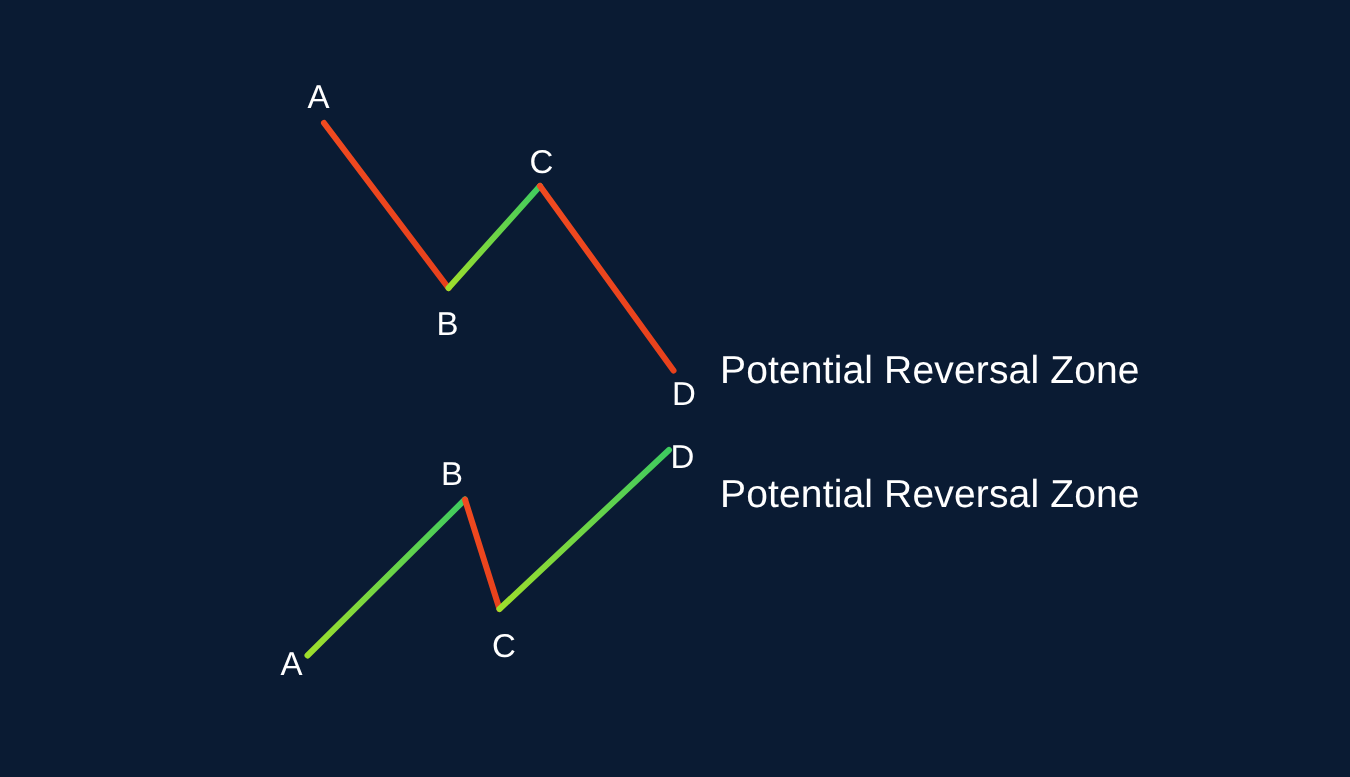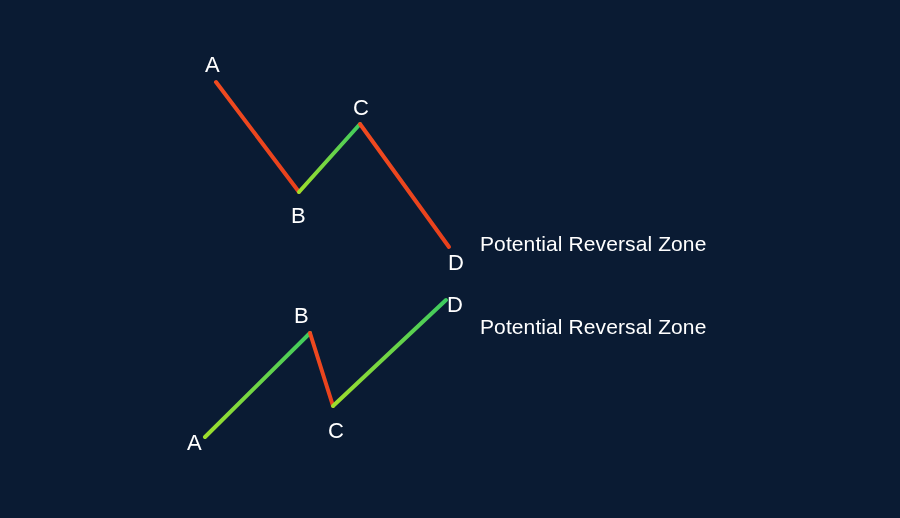--- a/index.html
+++ b/index.html
@@ -35,21 +35,21 @@
     font-weight: 400;
     line-height: 1;
     letter-spacing: 0.2px;
     white-space: nowrap;
     -webkit-font-smoothing: antialiased;
   }
   .zone-label {
     position: absolute;
     color: #ffffff;
     font-family: "Liberation Sans", sans-serif;
-    font-size: 21px;
+    font-size: 26px;
     font-weight: 400;
     line-height: 1;
     letter-spacing: 0.1px;
     white-space: nowrap;
     -webkit-font-smoothing: antialiased;
   }
 </style>
 </head>
 <body>
 

